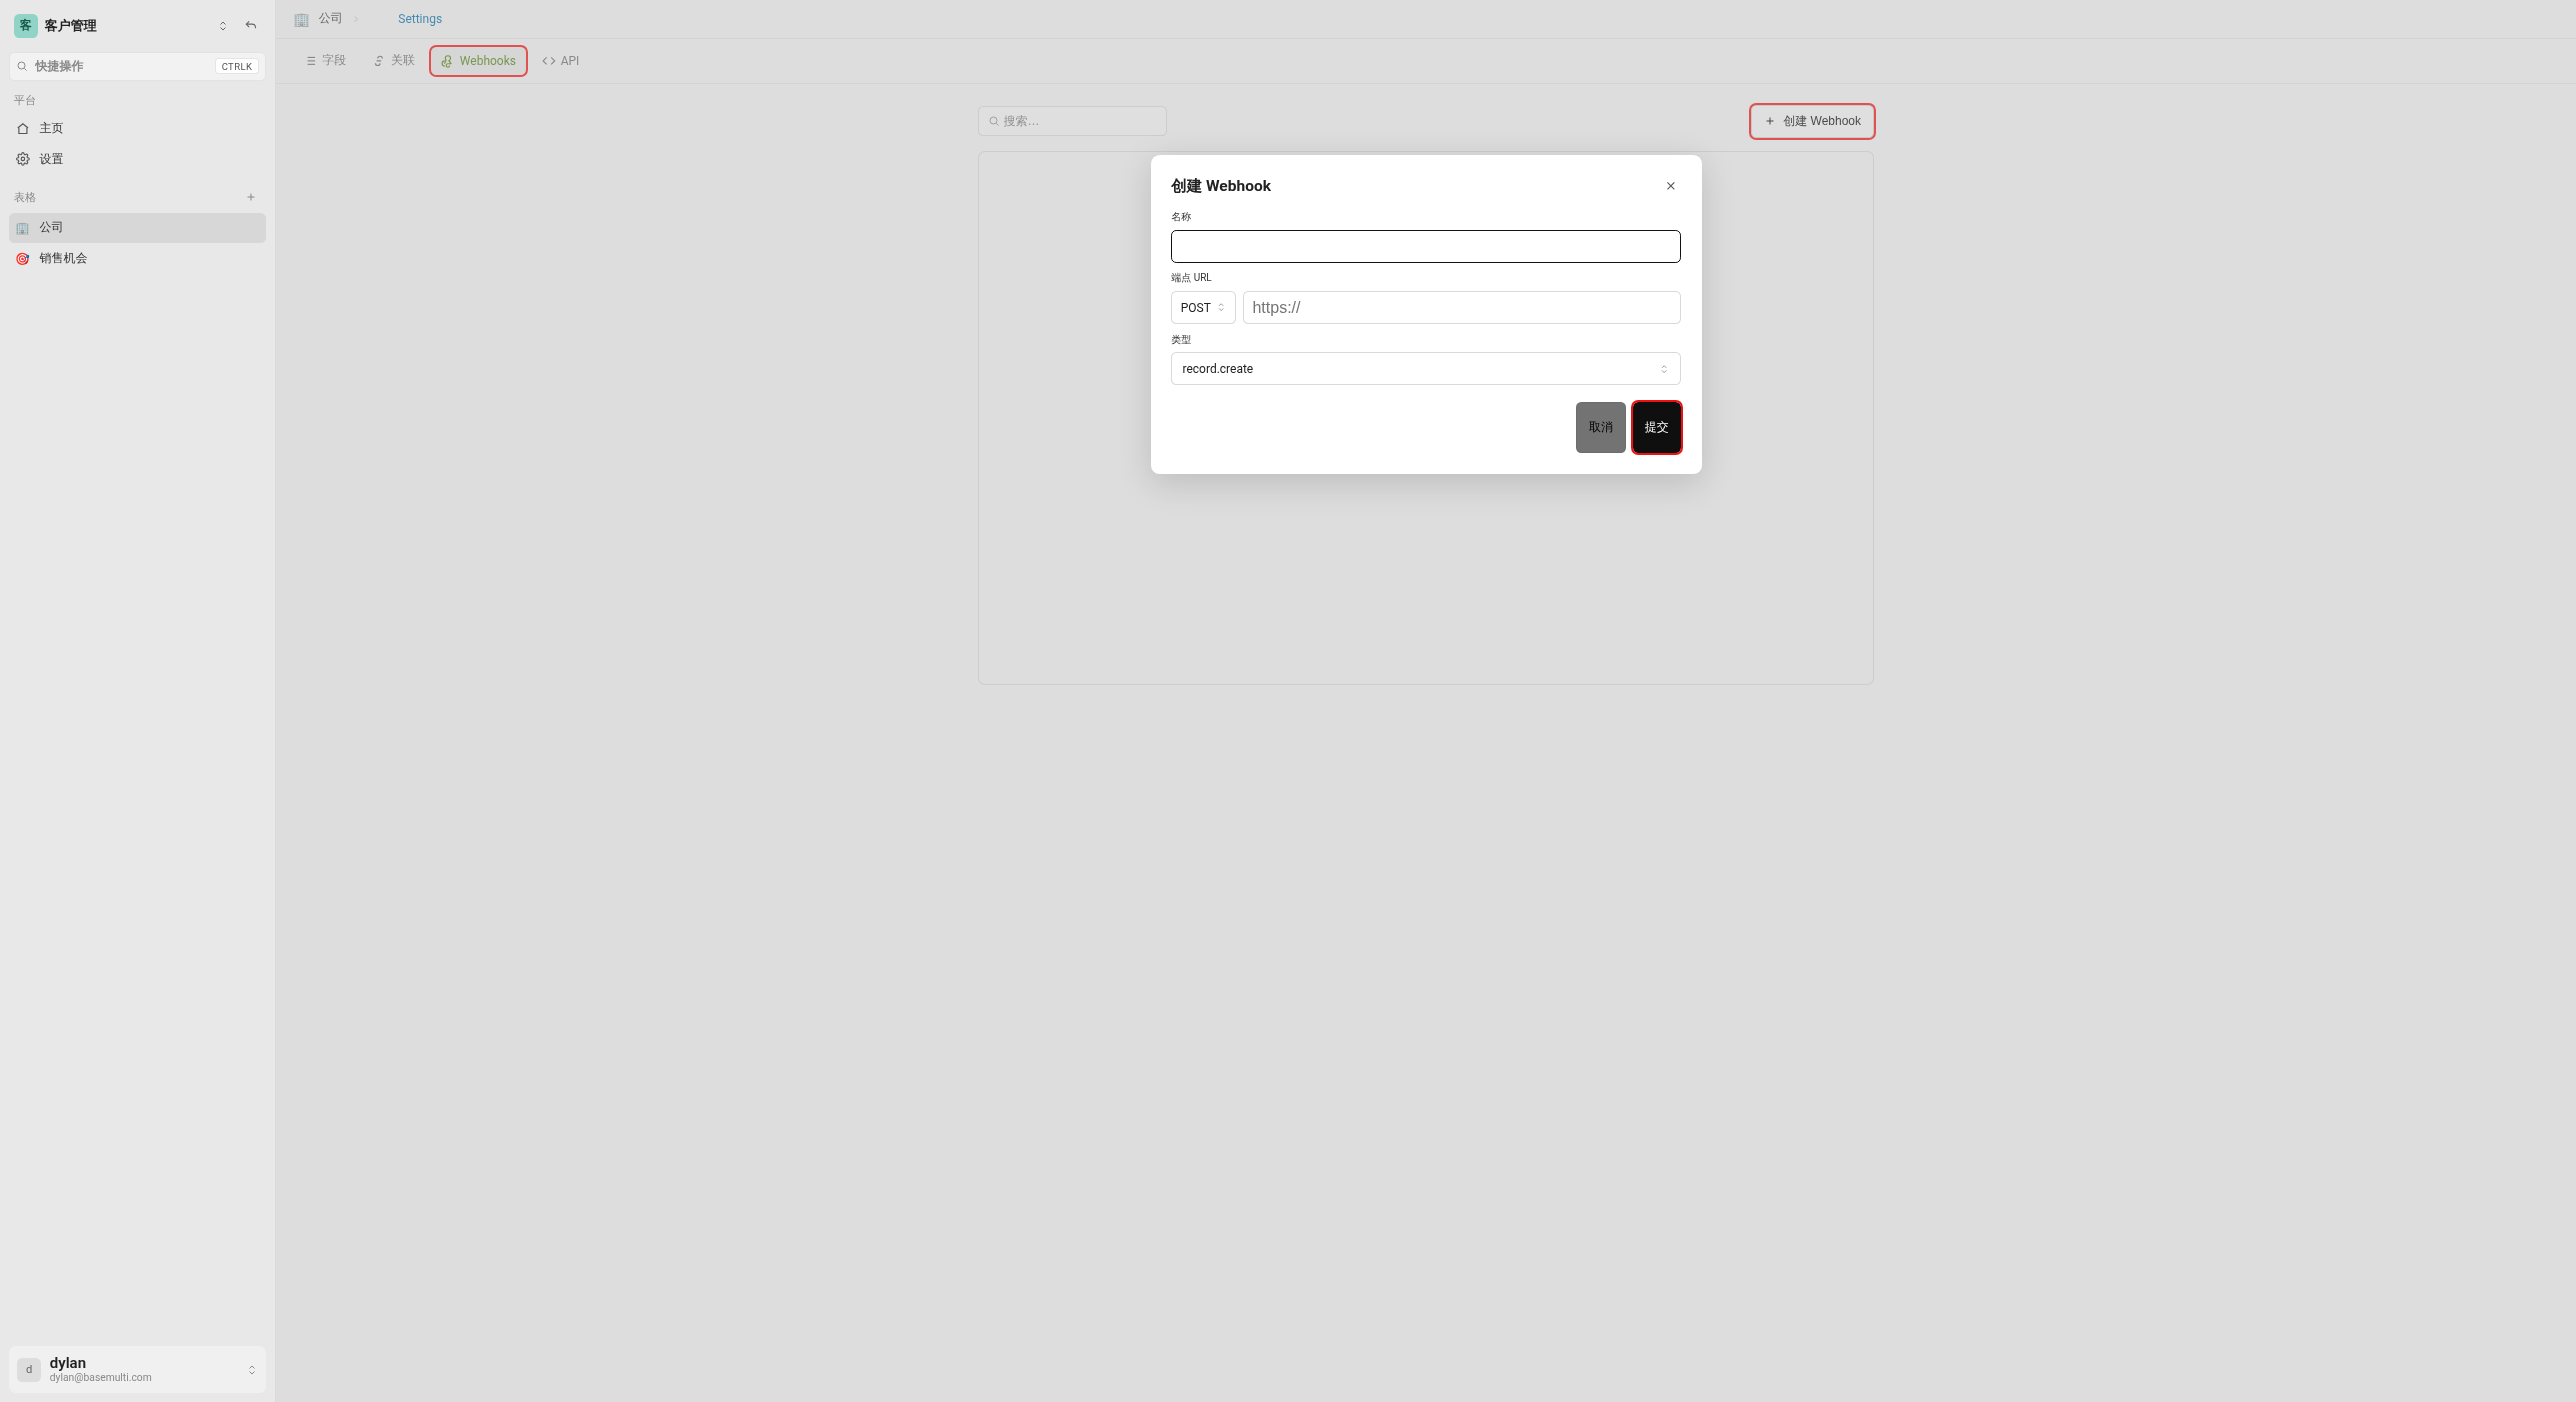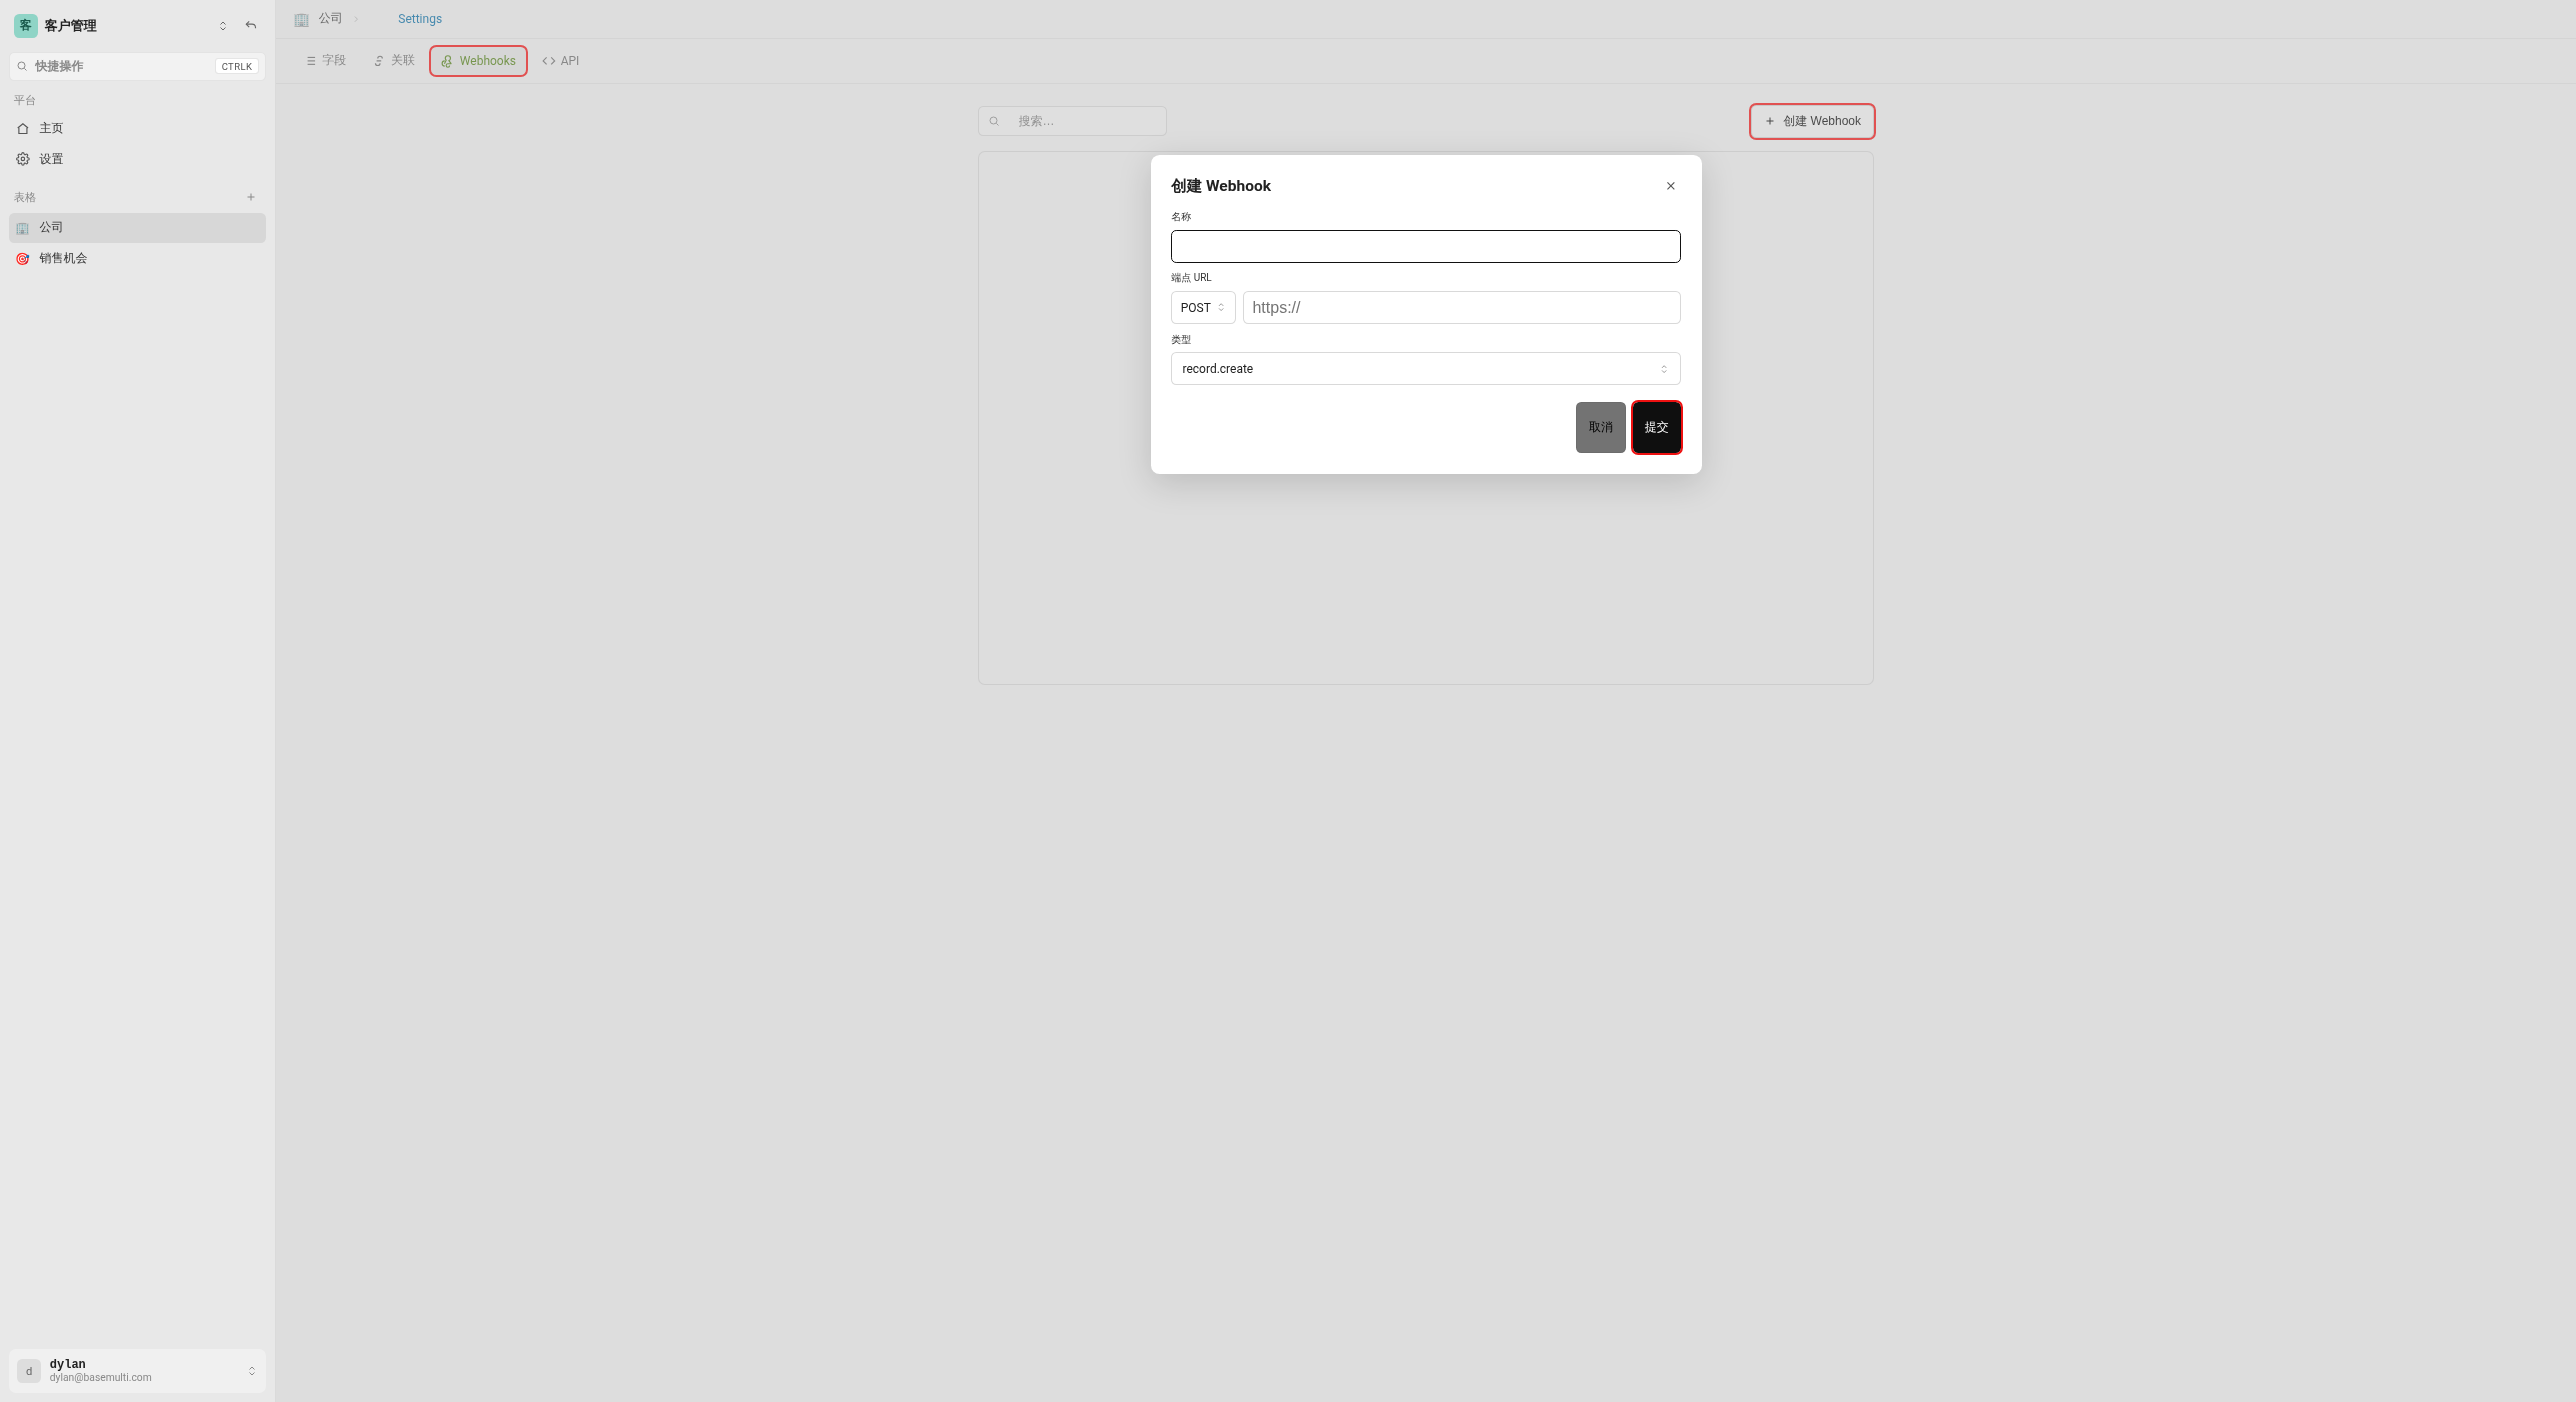--- a/index.html
+++ b/index.html
@@ -56,21 +56,21 @@
   .nav-item.active { background: #d7d7d7; }
   .nav-icon { width: 15.5px; height: 15.5px; display:flex; align-items:center; justify-content:center; color:#555; }
 
   .sidebar-footer { margin-top:auto; }
   .user-card {
     display:flex; align-items:center; gap:8.6px;
     padding:8.6px; border-radius:6.9px; background:#f0f0f0;
   }
   .user-av { width:24px;height:24px;border-radius:5.2px;background:#ddd;display:flex;align-items:center;justify-content:center;color:#666;font-size:11.2px;}
   .user-info { flex:1; line-height:1.2; }
-  .user-name { font-weight:600; font-size:12px;font-family:Liberation Mono, monospace; }
+  .user-name { font-weight:600; font-size:15px; }
   .user-email { color:#888; font-size:10.3px; }
 
   
   .main { flex:1; display:flex; flex-direction:column; background:#e8e8e8; position:relative; overflow:hidden; }
   .breadcrumb {
     display:flex; align-items:center; gap:8.6px;
     padding: 10.3px 17px; border-bottom:0.9px solid rgba(0,0,0,0.06);
   }
   .bc-icon { font-size:13.8px; }
   .bc-sep { color:#aaa; }
@@ -84,21 +84,21 @@
   .tab {
     display:flex; align-items:center; gap:5.2px;
     padding:6.9px 10.3px; border-radius:5.2px; cursor:pointer; color:#666;
   }
   .tab.active { background:#ddd; color:#4d7c0f; }
   .tab.highlighted { outline:2.6px solid #e11; outline-offset:-0.9px; }
 
   .content { padding: 20.7px 34px; flex:1; }
   .content-toolbar { display:flex; align-items:center; justify-content:space-between; max-width:896px; margin:0 auto; }
   .search-input {
-    display:flex; align-items:center; gap:19px;
+    display:flex; align-items:center; gap:4px;
     border:0.9px solid rgba(0,0,0,0.12); border-radius:5.2px;
     padding:6.9px 8.6px; background:#ececec; width:189px;
   }
   .search-input input { border:none; background:transparent; outline:none; width:100%; font-size:12px; color:#333; }
 
   .btn {
     display:inline-flex; align-items:center; gap:6.9px;
     border:0.9px solid rgba(0,0,0,0.15); background:#ececec;
     padding:6.9px 12px; border-radius:5.2px; cursor:pointer; font-size:12px;
   }

